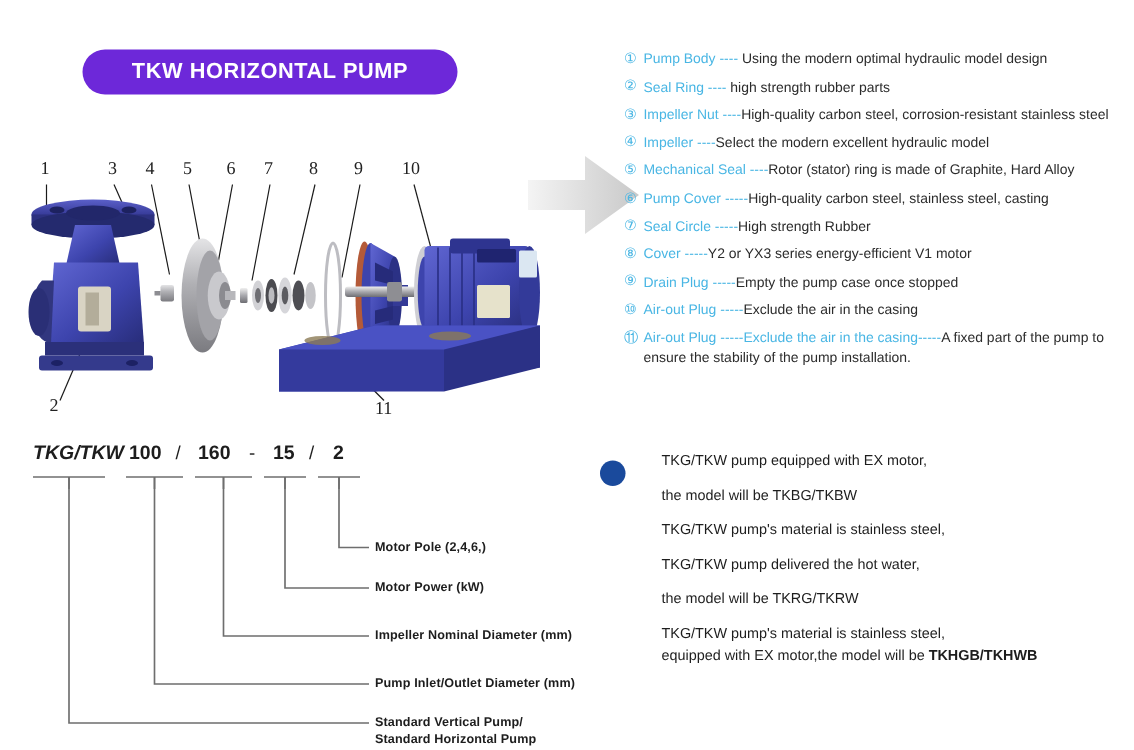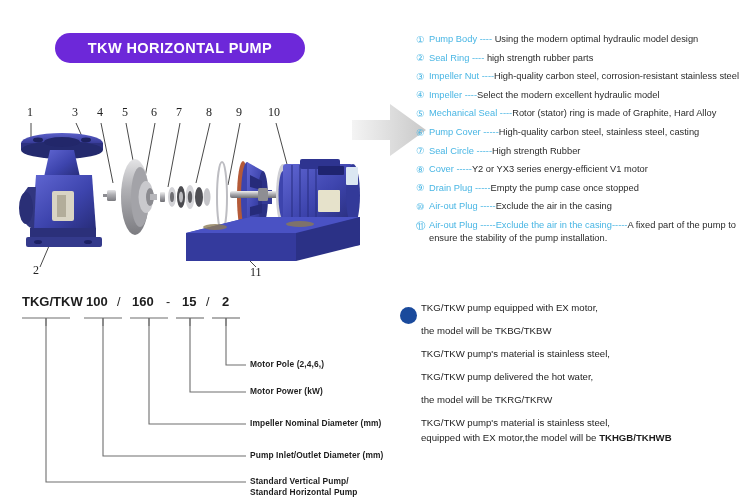--- a/index.html
+++ b/index.html
@@ -33,21 +33,21 @@
   .code-tok{position:absolute;font-family:"Liberation Sans",sans-serif;
       font-size:13px;font-weight:bold;color:#1d1d1d;white-space:nowrap;}
   .code-slash{position:absolute;font-size:12.5px;color:#1d1d1d;}
   .mlabel{position:absolute;font-size:8.4px;font-weight:bold;color:#1d1d1d;
       white-space:nowrap;letter-spacing:.1px;line-height:1.45;}
 
   
   #variants{left:396px;top:303px;width:360px;}
   #variants .dot{position:absolute;left:4px;top:4px;width:17px;height:17px;
       border-radius:50%;background:#1a4a9c;}
-  #variants .lines{margin-left:25px;}
+  #variants .lines{margin-left:45px;}
   .vline{font-size:9.6px;color:#1d1d1d;line-height:1;margin-bottom:13.4px;
       white-space:nowrap;}
   .vline.tight{margin-bottom:5px;}
   .vline b{font-weight:bold;}
 </style>
 </head>
 <body>
 
 <div class="abs" id="title-pill">
   <span class="t">TKW HORIZONTAL PUMP</span>
@@ -275,21 +275,21 @@
 
       <path d="M226 26 L226 73 L246 73"></path>
       <path d="M190 26 L190 100 L246 100"></path>
       <path d="M149 26 L149 132 L246 132"></path>
       <path d="M103 26 L103 164 L246 164"></path>
       <path d="M46 26 L46 190 L246 190"></path>
     </g>
   </svg>
 
   
-  <span class="code-tok" style="left:22px;top:2px;">TKG/TKW</span>
+  <span class="code-tok" style="left:22px;top:2px;font-style:italic;">TKG/TKW</span>
   <span class="code-tok" style="left:86px;top:2px;">100</span>
   <span class="code-slash" style="left:117px;top:3px;">/</span>
   <span class="code-tok" style="left:132px;top:2px;">160</span>
   <span class="code-slash" style="left:166px;top:3px;">-</span>
   <span class="code-tok" style="left:182px;top:2px;">15</span>
   <span class="code-slash" style="left:206px;top:3px;">/</span>
   <span class="code-tok" style="left:222px;top:2px;">2</span>
 
   
   <span class="mlabel" style="left:250px;top:66px;">Motor Pole (2,4,6,)</span>

